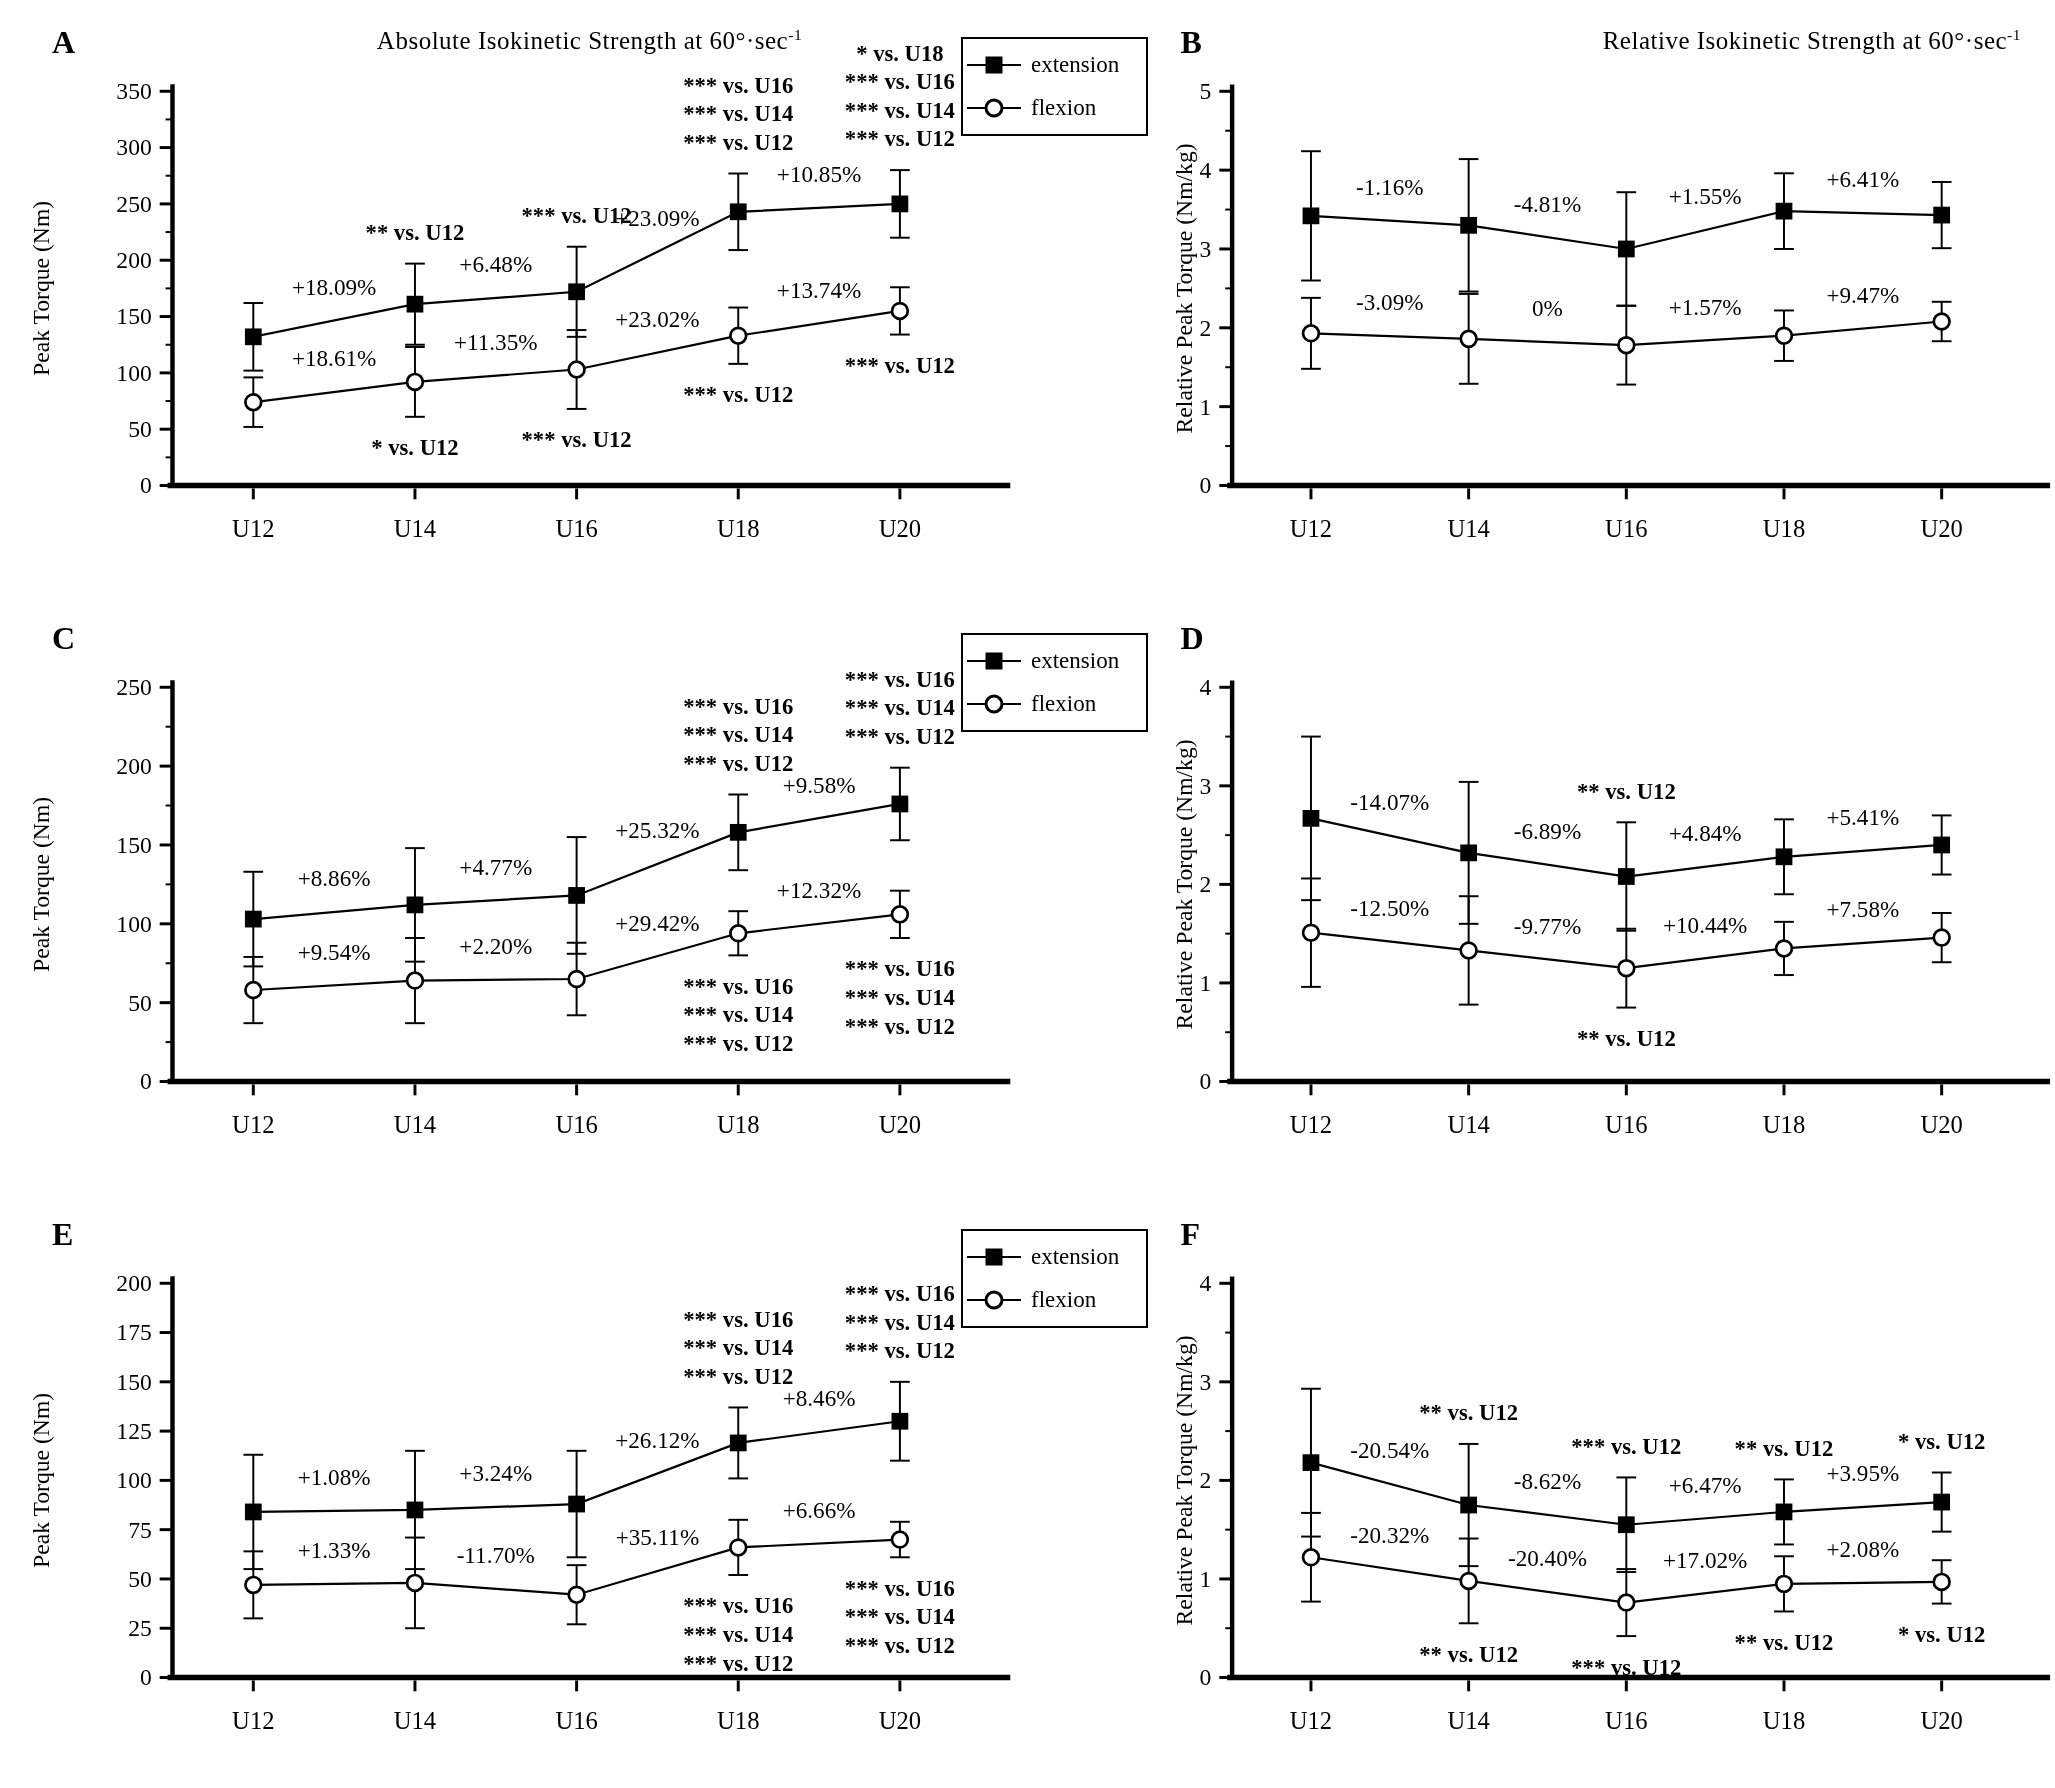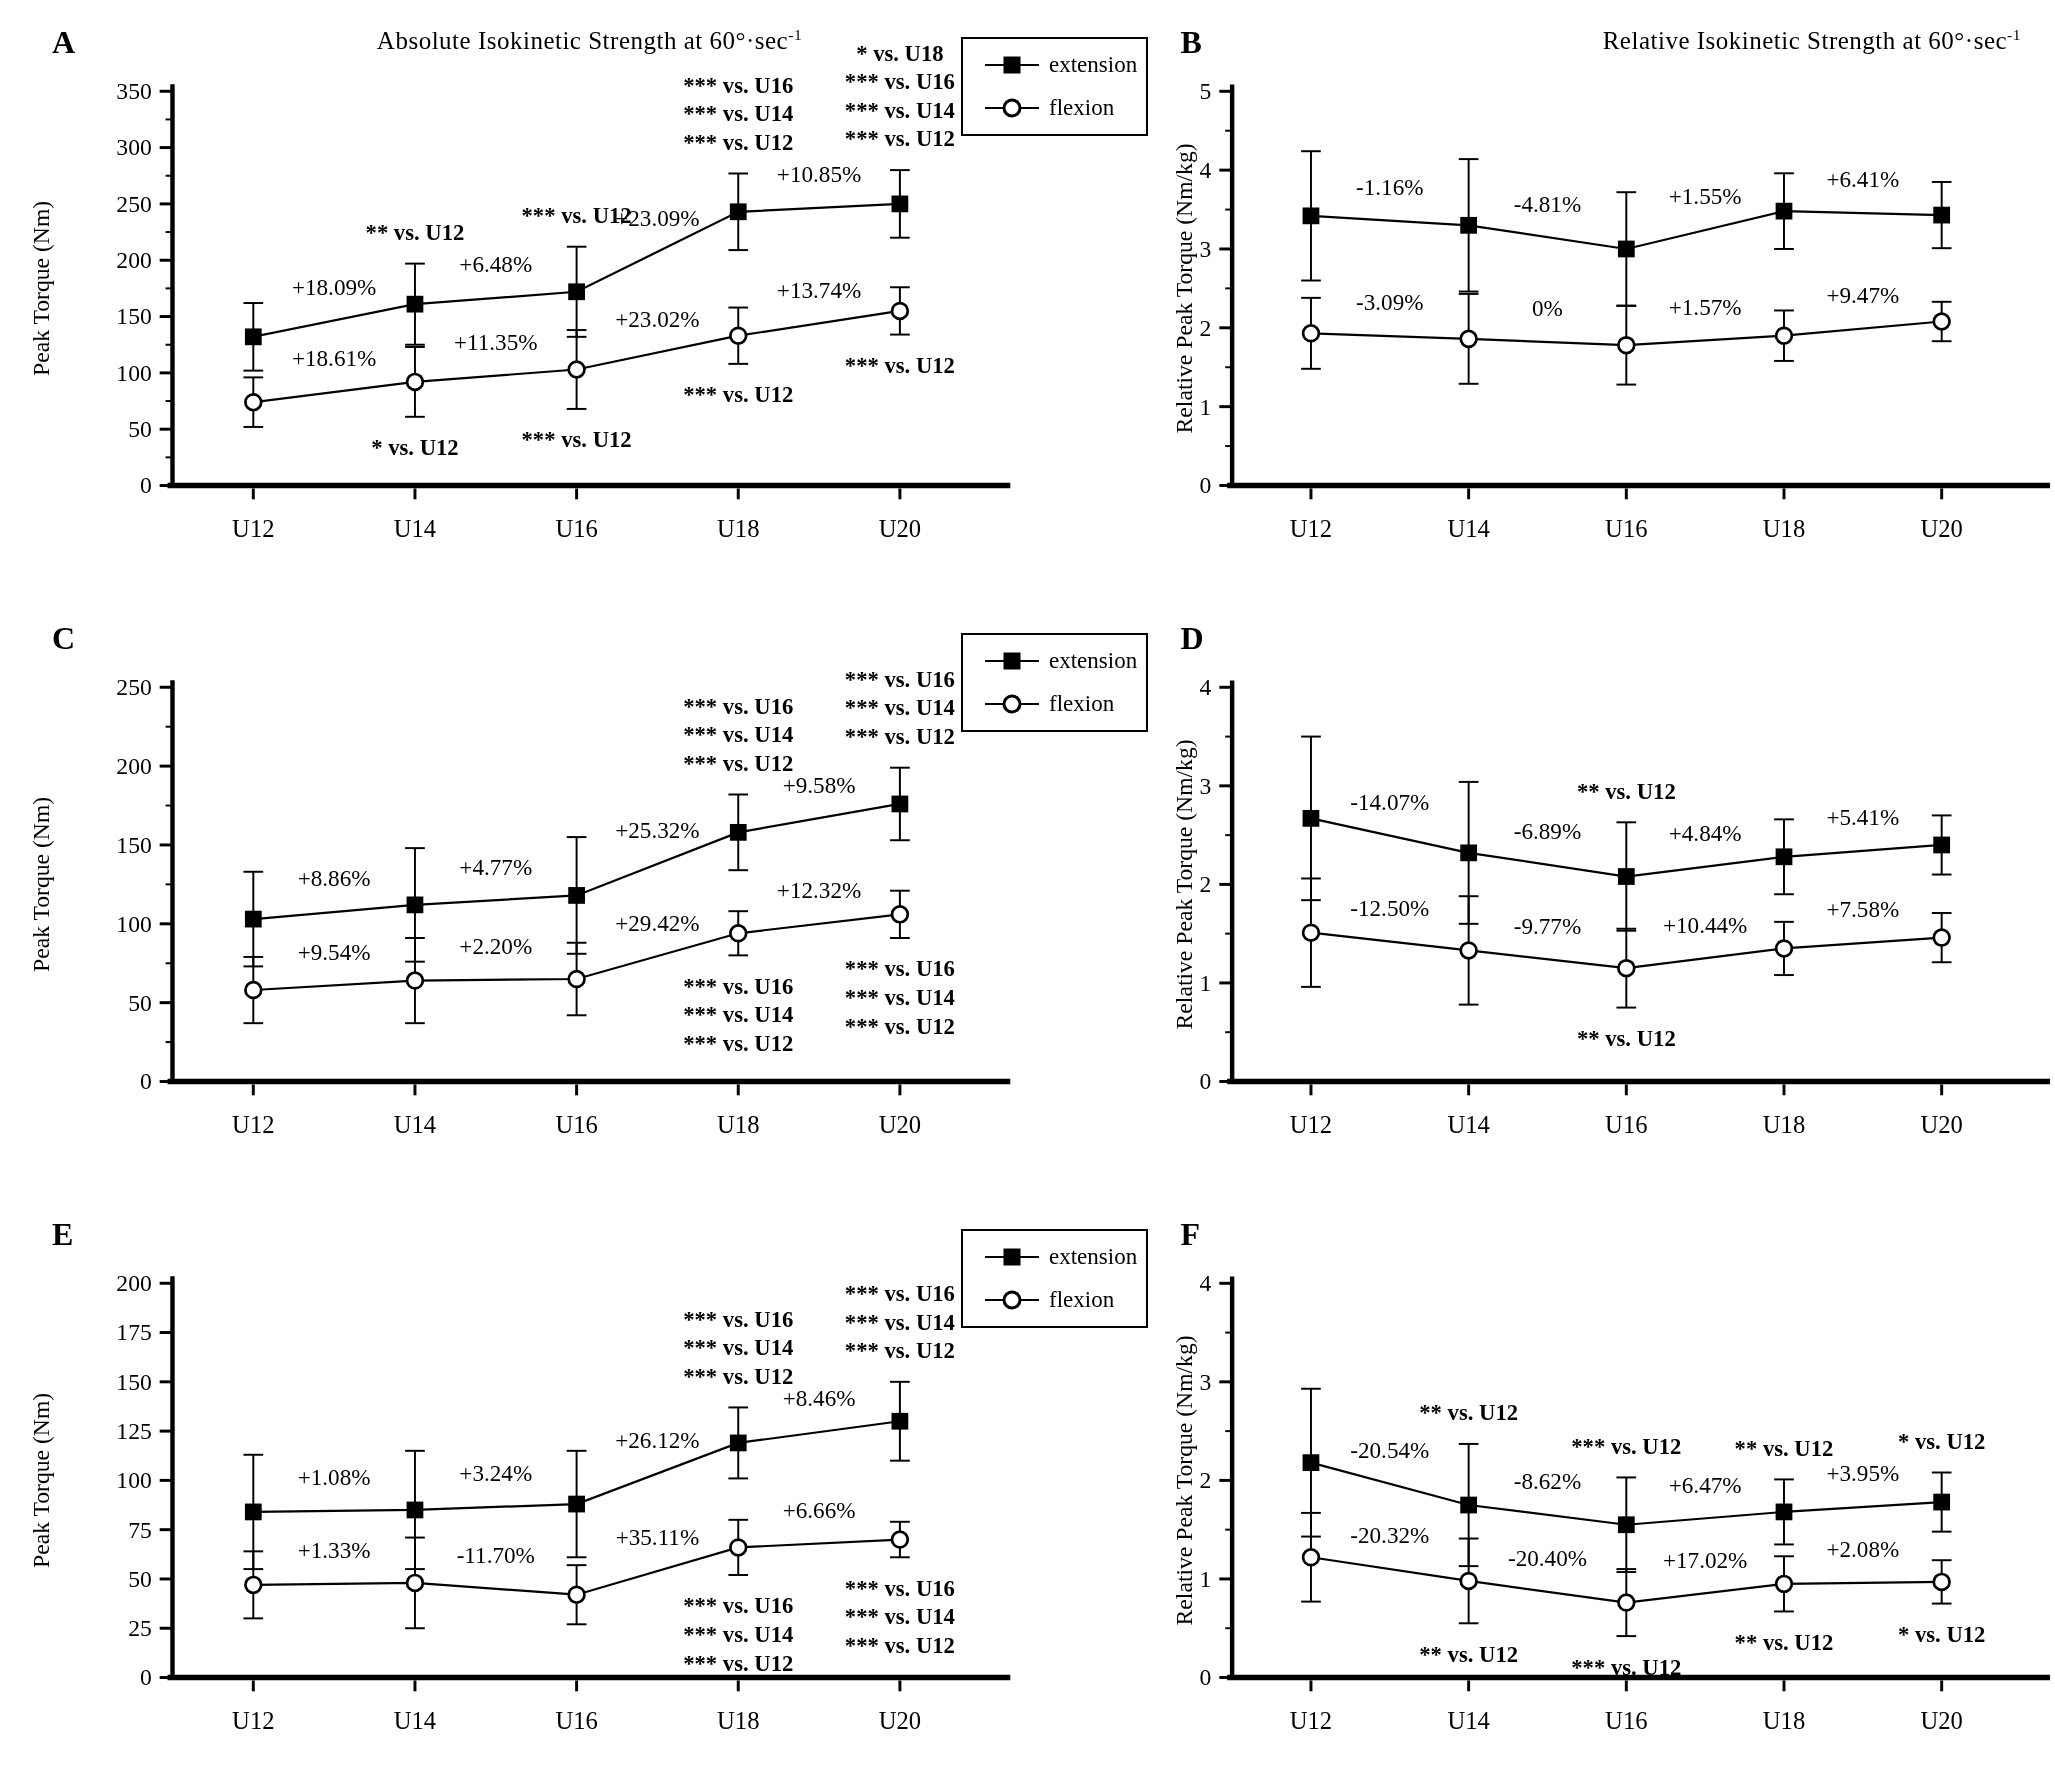--- a/index.html
+++ b/index.html
@@ -10,21 +10,21 @@
   .panel.colR{width:882px;left:1173px;}
   .panel.row0{top:0;} .panel.row1{top:596px;} .panel.row2{top:1192px;}
   .panel-letter{position:absolute;top:24px;font-size:32px;font-weight:bold;}
   .colL .panel-letter{left:52px;} .colR .panel-letter{left:7.4px;}
   .panel-title{position:absolute;top:26px;font-size:25px;text-align:center;letter-spacing:0.5px;}
   .colL .panel-title{left:185px;width:809px;} .colR .panel-title{left:59px;width:789px;text-align:right;}
   .panel-title .sup{font-size:0.62em;vertical-align:super;}
   svg.plot{position:absolute;left:0;top:0;}
   .axis-title{font-size:48px;}
   .legend{position:absolute;left:961px;width:187px;border:2.5px solid #000;background:#fff;
-          box-sizing:border-box;padding:13px 22px;display:flex;flex-direction:column;gap:17px;z-index:5;}
+          box-sizing:border-box;padding:13px 4px;display:flex;flex-direction:column;gap:17px;z-index:5;}
   .legend.row0{top:37px;} .legend.row1{top:633px;} .legend.row2{top:1229px;}
   .lgd-row{display:flex;align-items:center;}
   .lgd-sample{position:relative;width:54px;height:2.5px;background:#000;margin-right:10px;flex:0 0 auto;}
   .lgd-marker{position:absolute;left:50%;top:50%;transform:translate(-50%,-50%);}
   .lgd-marker.sq{width:17px;height:17px;background:#000;}
   .lgd-marker.circ{width:13px;height:13px;border:3px solid #000;border-radius:50%;background:#fff;}
   .lgd-text{font-size:23px;}
 </style>
 </head>
 <body>

